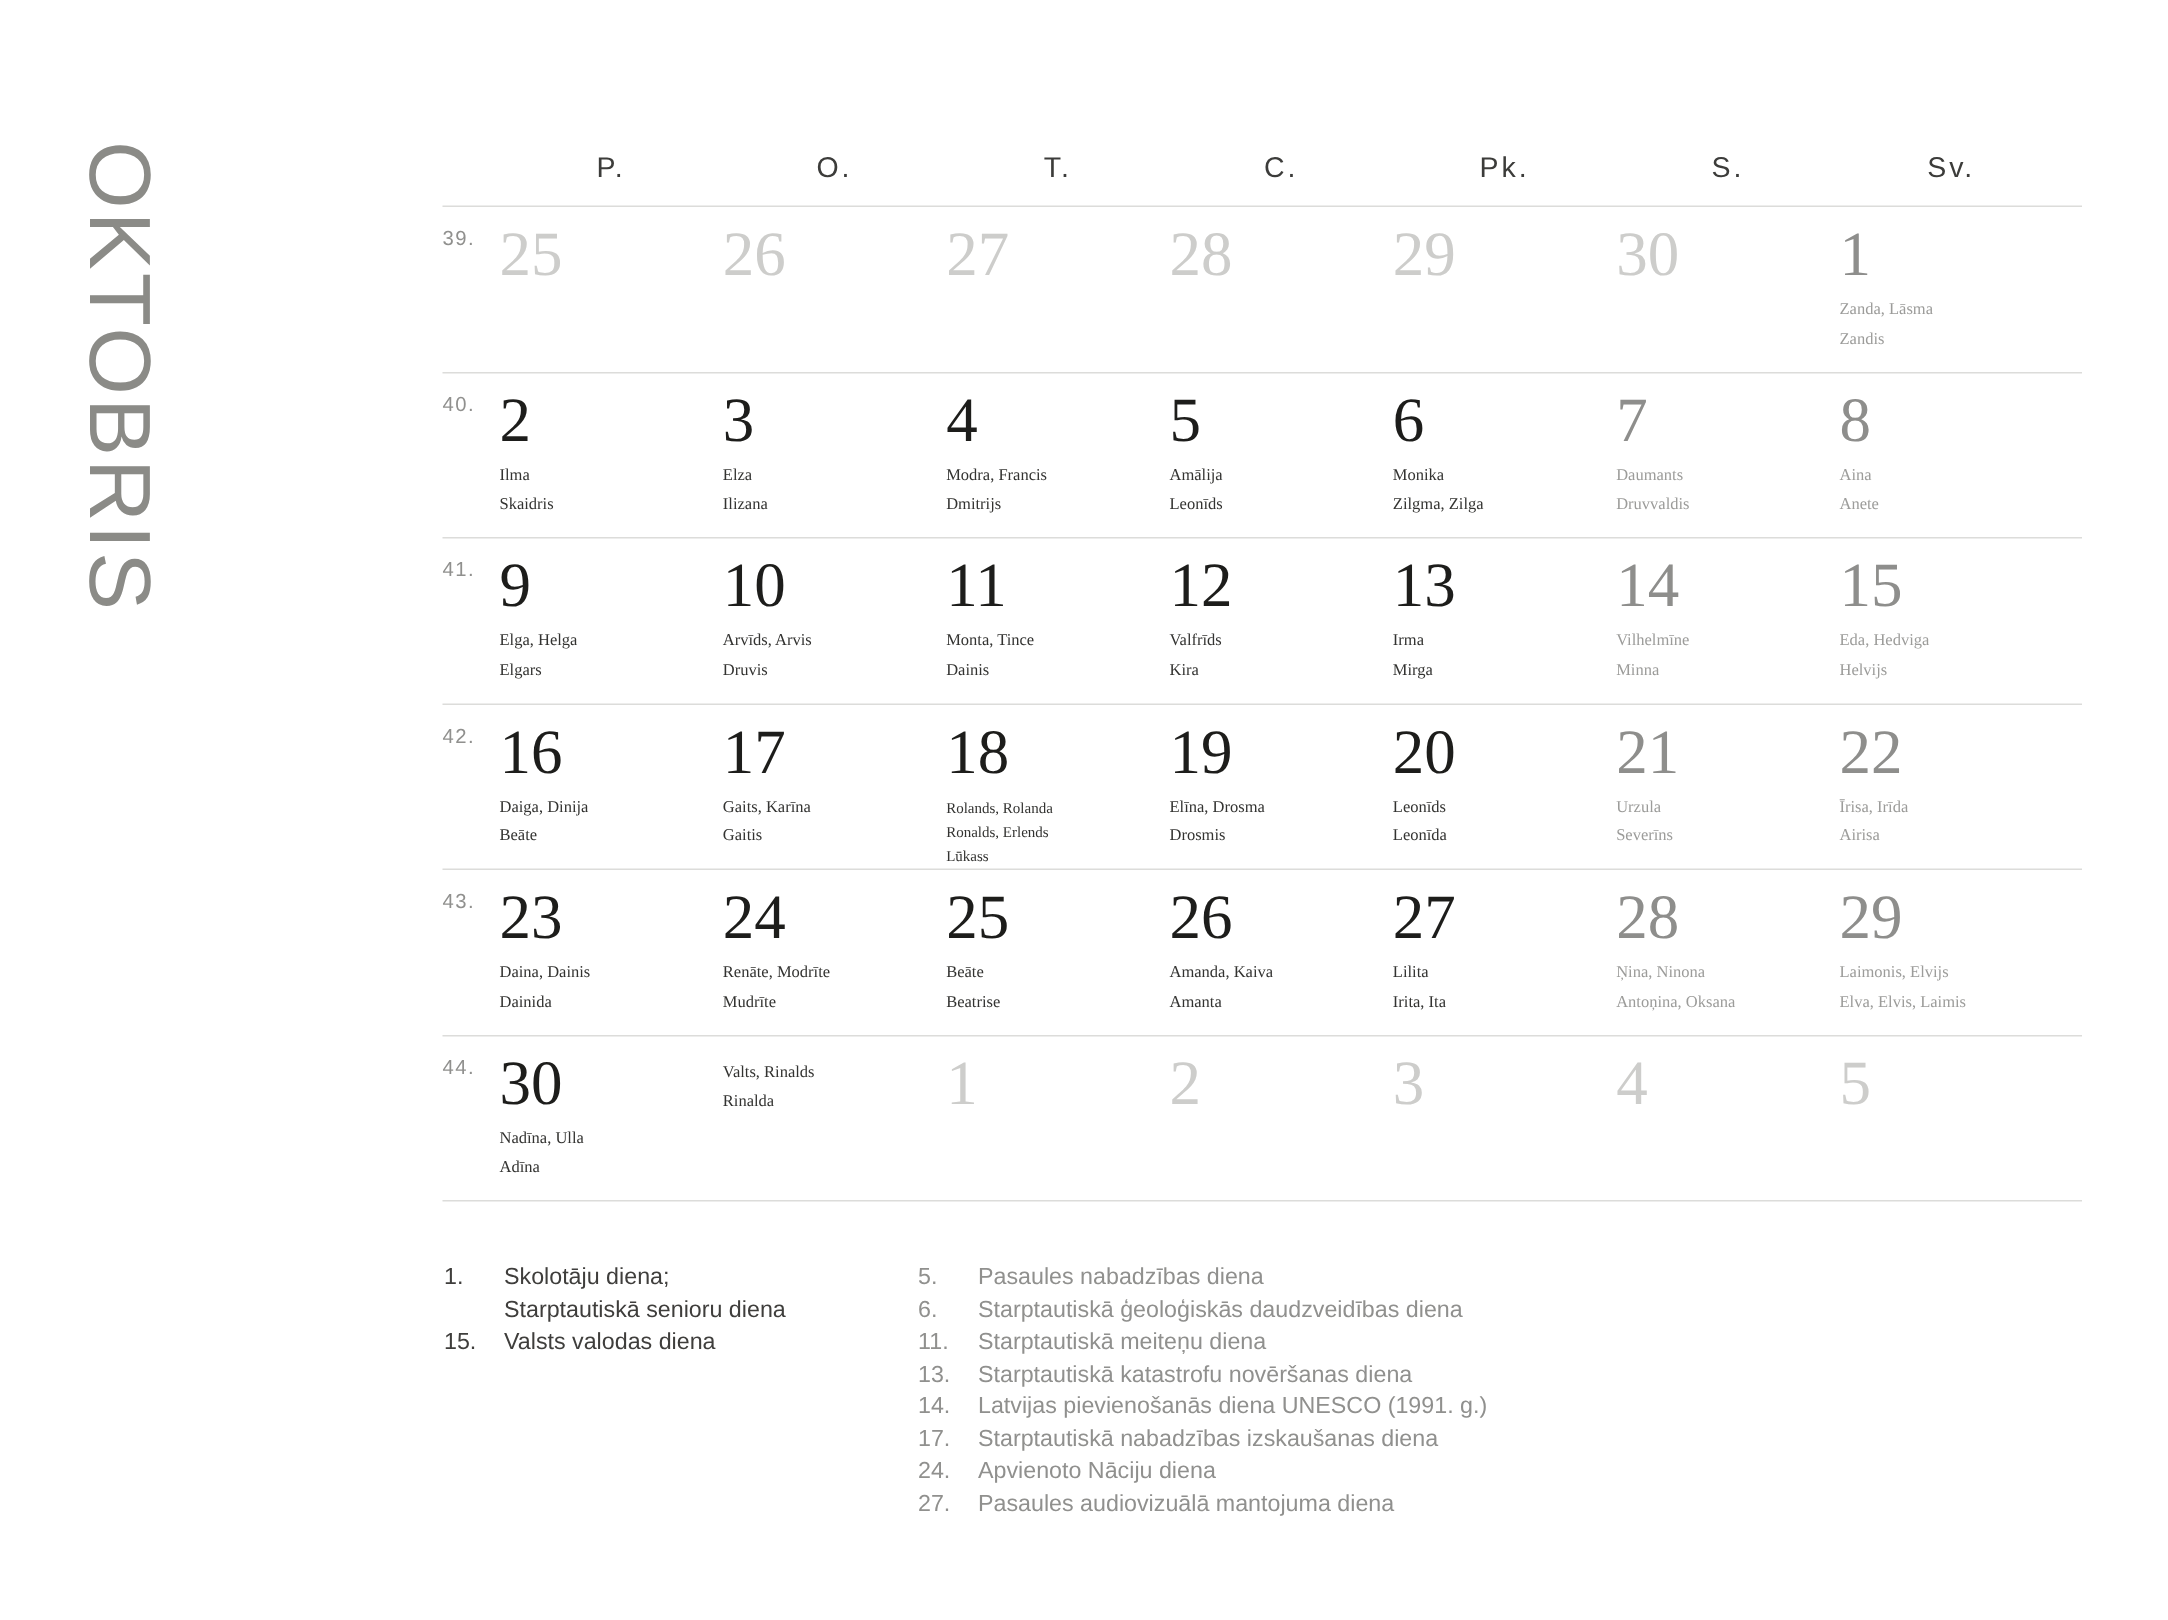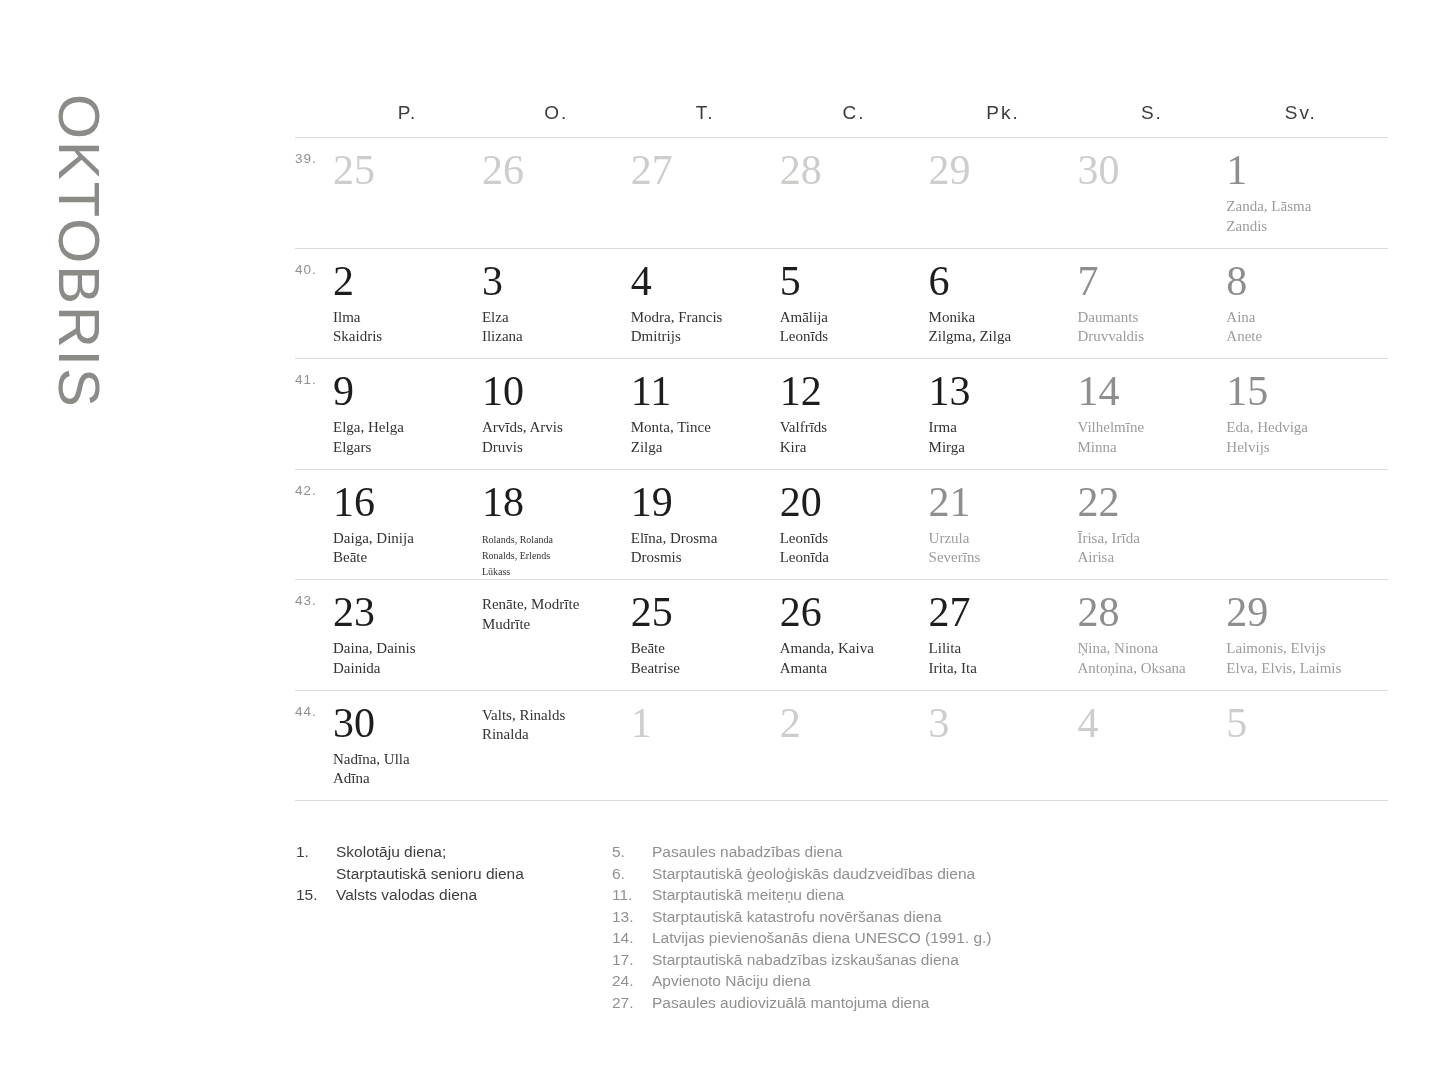--- a/index.html
+++ b/index.html
@@ -26,21 +26,21 @@
     color:var(--header-text,#3c3c3a);
   }
   .calendar-body { border-bottom:1px solid var(--grid-line,#dcdcda); }
   .week-row { display:flex; height:110.5px; border-top:1px solid var(--grid-line,#dcdcda); box-sizing:border-box; }
   .week-num {
     flex:0 0 38px; padding-top:13px; font-size:13.5px; letter-spacing:1px;
     color:var(--week-number-label,#90908e);
   }
   .day-cell { flex:0 0 148.9px; text-align:left; padding-top:10px;font-family:Liberation Serif, serif; }
   .day-num { font-size:42px; line-height:44px; font-weight:500; color:var(--day-number,#1d1d1b); }
-  .day-names { margin-top:5px; font-size:15px; line-height:19.5px; color:var(--day-names,#333331); }
+  .day-names { margin-top:5px; font-size:11px; line-height:19.5px; color:var(--day-names,#333331); }
   .day-cell.weekend .day-num { color:var(--weekend-number,#8e8e8c); }
   .day-cell.weekend .day-names { color:var(--weekend-names,#9c9c9a); }
   .day-cell.adjacent .day-num { color:var(--adjacent-day,#cdcdcb); }
   .day-cell.small-names .day-names { font-size:10px; line-height:16px; margin-top:8px; }
 
   
   .footnotes { position:absolute; left:295px; top:841px; width:1110px; }
   .fn-col { position:absolute; top:0; }
   .fn-left  { left:1px;   color:var(--footnote-left-text,#3f3e3c); }
   .fn-right { left:317px; color:var(--footnote-right-text,#90908e); }
@@ -160,21 +160,21 @@
             <div class="day-num">10</div>
             <div class="day-names">
               <div class="name-line">Arvīds, Arvis</div>
               <div class="name-line">Druvis</div>
             </div>
           </div>
           <div class="day-cell current">
             <div class="day-num">11</div>
             <div class="day-names">
               <div class="name-line">Monta, Tince</div>
-              <div class="name-line">Zilga</div>
+              <div class="name-line">Dainis</div>
             </div>
           </div>
           <div class="day-cell current">
             <div class="day-num">12</div>
             <div class="day-names">
               <div class="name-line">Valfrīds</div>
               <div class="name-line">Kira</div>
             </div>
           </div>
           <div class="day-cell current">
@@ -199,20 +199,27 @@
             </div>
           </div>
         </div>
         <div class="week-row">
           <div class="wk-col week-num">42.</div>
           <div class="day-cell current">
             <div class="day-num">16</div>
             <div class="day-names">
               <div class="name-line">Daiga, Dinija</div>
               <div class="name-line">Beāte</div>
+            </div>
+          </div>
+          <div class="day-cell current">
+            <div class="day-num">17</div>
+            <div class="day-names">
+              <div class="name-line">Gaits, Karīna</div>
+              <div class="name-line">Gaitis</div>
             </div>
           </div>
           <div class="day-cell current small-names">
             <div class="day-num">18</div>
             <div class="day-names">
               <div class="name-line">Rolands, Rolanda</div>
               <div class="name-line">Ronalds, Erlends</div>
               <div class="name-line">Lūkass</div>
             </div>
           </div>
@@ -248,20 +255,21 @@
         <div class="week-row">
           <div class="wk-col week-num">43.</div>
           <div class="day-cell current">
             <div class="day-num">23</div>
             <div class="day-names">
               <div class="name-line">Daina, Dainis</div>
               <div class="name-line">Dainida</div>
             </div>
           </div>
           <div class="day-cell current">
+            <div class="day-num">24</div>
             <div class="day-names">
               <div class="name-line">Renāte, Modrīte</div>
               <div class="name-line">Mudrīte</div>
             </div>
           </div>
           <div class="day-cell current">
             <div class="day-num">25</div>
             <div class="day-names">
               <div class="name-line">Beāte</div>
               <div class="name-line">Beatrise</div>

